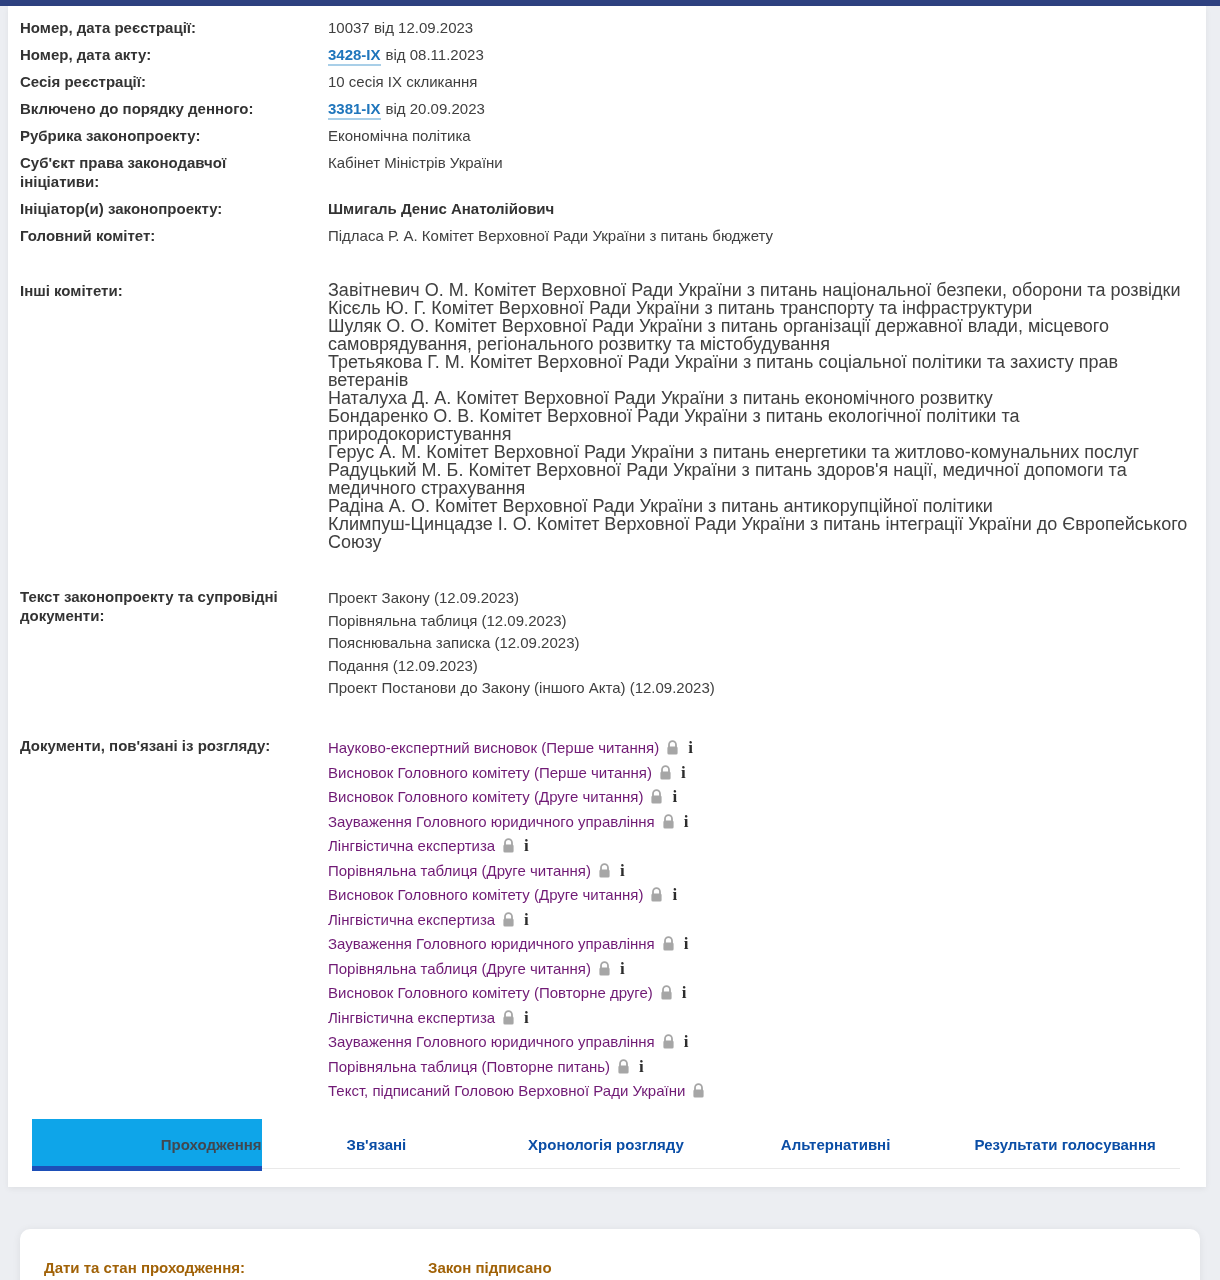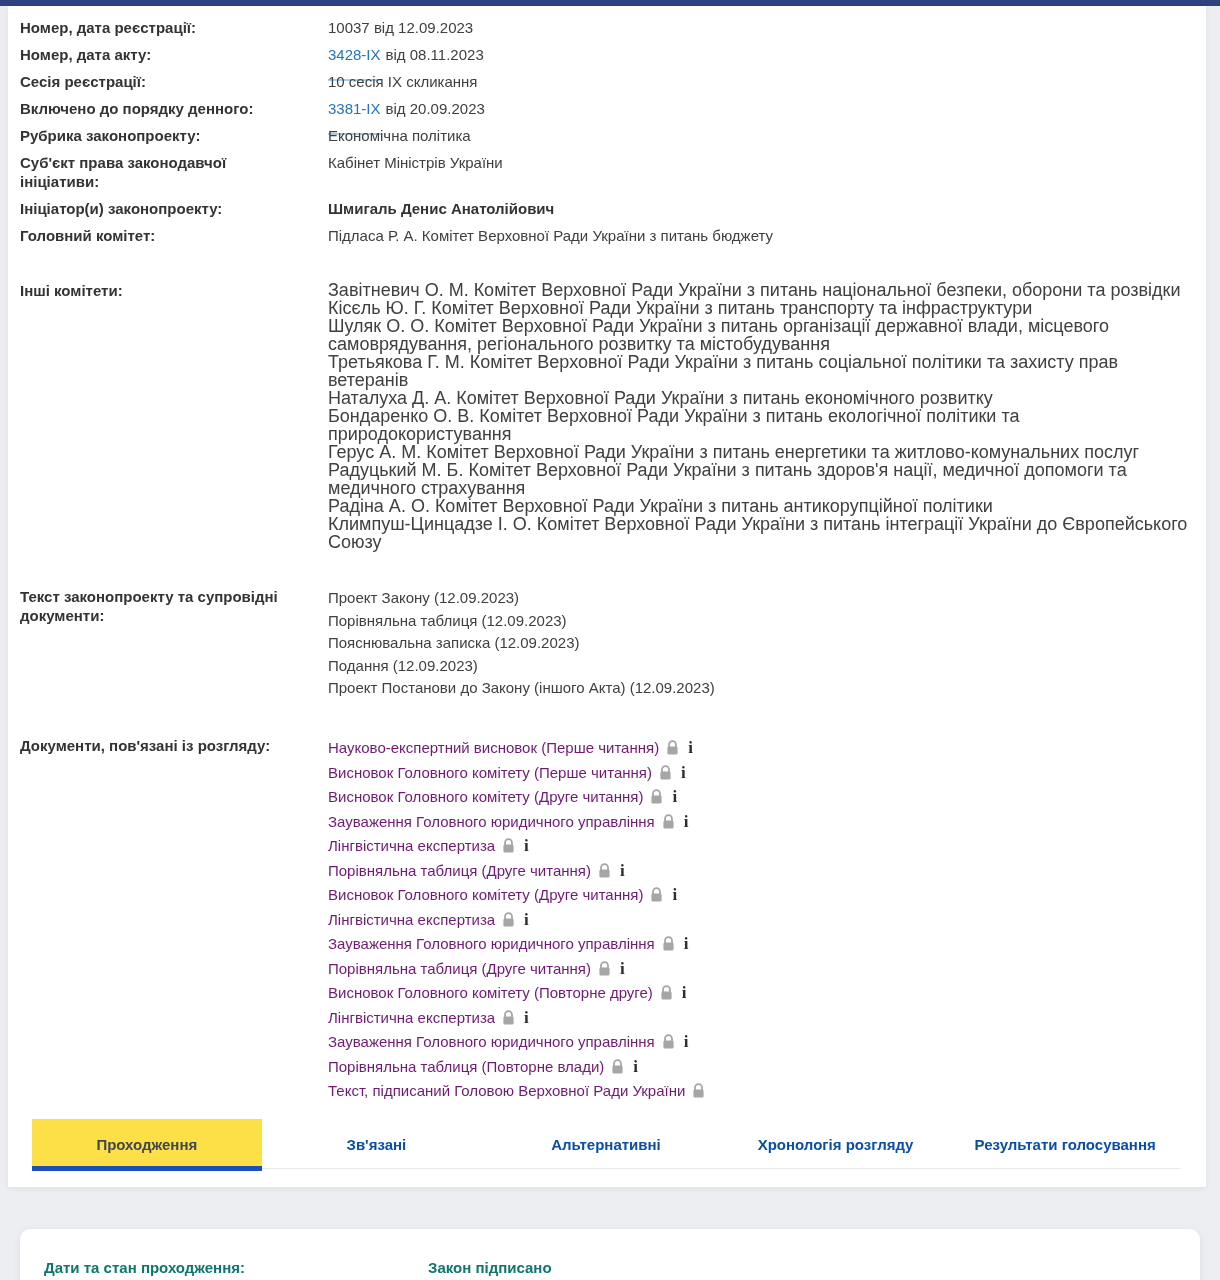--- a/index.html
+++ b/index.html
@@ -21,22 +21,22 @@
     display:grid;
     grid-template-columns:300px 1fr;
     column-gap:8px;
     padding:4px 0;
     align-items:start;
   }
   .kv-label { font-weight:bold; color:#333; line-height:19px; padding-right:20px; }
   .kv-value { color:#404040; line-height:19px; }
   .kv-value.bold { font-weight:bold; color:#333; }
   .doclink {
-    color:#2076bc; font-weight:normal; text-decoration:none;
-    border-bottom:2px solid #a9cfe8; padding-bottom:16px; cursor:pointer;
+    color:#2076bc; font-weight:bold; text-decoration:none;
+    border-bottom:2px solid #a9cfe8; padding-bottom:1px; cursor:pointer;
   }
   .after-link { margin-left:5px;margin-top:10px; }
   .committee-list { font-size:18px; line-height:18px; color:#404040; }
   .section { margin-top:28px; }
   .textdoc-list div { line-height:22.5px; }
   .workdoc-list .doc-line { height:24.5px; display:flex; align-items:center; }
   .doc-title { color:#701a75; cursor:pointer; }
   .lock-icon { margin-left:7px; flex:0 0 auto; }
   .info-i {
     margin-left:9px;
@@ -51,42 +51,42 @@
     display:flex;
     margin:12px 10px 0 12px;
     border-bottom:1px solid #e9e9e9;
   }
   .tab {
     flex:1; text-align:center;
     padding:17px 0 15px;
     color:#0b4ea6; font-weight:bold;
     position:relative; cursor:pointer;
   }
-  .tab.active { background:#fde047; color:#41474f; }
+  .tab.active { background:#0ea5e9; color:#41474f;text-align:right; }
   .tab.active::after {
     content:''; position:absolute; left:0; right:0; bottom:-3px;
     height:5px; background:#1d4fb8;
   }
   
   .gap { height:42px; }
   .bottom-card {
     background:#fff;
     margin:0 20px;
     border-radius:10px 10px 0 0;
     box-shadow:0 1px 8px rgba(0,0,0,0.07);
     padding:20px 24px 0;
     min-height:140px;
   }
   .t-row {
     display:grid;
     grid-template-columns:384px 1fr;
     align-items:center;
   }
   .t-head { padding:10px 0 16px; border-bottom:1px solid #dcdcdc; }
-  .t-head div { font-weight:bold; color:#0f766e; }
+  .t-head div { font-weight:bold; color:#a16207; }
   .t-data { padding:14px 0; border-bottom:1px solid #ececec; }
   .t-data:last-child { border-bottom:none; }
 </style>
 </head>
 <body>
 
 <div class="topbar"></div>
 
 <div class="top-card">
 
@@ -291,21 +291,21 @@
         <div class="doc-line">
           <span class="doc-title">Зауваження Головного юридичного управління</span>
           <svg class="lock-icon" width="13" height="15" viewBox="0 0 13 15">
             <path d="M3 7 V4.7 a3.5 3.5 0 0 1 7 0 V7" fill="none" stroke="#a6a6a6" stroke-width="1.8"></path>
             <rect x="1.4" y="6.6" width="10.2" height="7.8" rx="1.5" fill="#a6a6a6"></rect>
           </svg>
           <span class="info-i">i</span>
         </div>
 
         <div class="doc-line">
-          <span class="doc-title">Порівняльна таблиця (Повторне влади)</span>
+          <span class="doc-title">Порівняльна таблиця (Повторне питань)</span>
           <svg class="lock-icon" width="13" height="15" viewBox="0 0 13 15">
             <path d="M3 7 V4.7 a3.5 3.5 0 0 1 7 0 V7" fill="none" stroke="#a6a6a6" stroke-width="1.8"></path>
             <rect x="1.4" y="6.6" width="10.2" height="7.8" rx="1.5" fill="#a6a6a6"></rect>
           </svg>
           <span class="info-i">i</span>
         </div>
 
         <div class="doc-line">
           <span class="doc-title">Текст, підписаний Головою Верховної Ради України</span>
           <svg class="lock-icon" width="13" height="15" viewBox="0 0 13 15">
@@ -317,23 +317,23 @@
       </div>
   </div>
 
 
   <div class="tabs">
 
       <div class="tab active">Проходження</div>
 
       <div class="tab">Зв'язані</div>
 
+      <div class="tab">Хронологія розгляду</div>
+
       <div class="tab">Альтернативні</div>
-
-      <div class="tab">Хронологія розгляду</div>
 
       <div class="tab">Результати голосування</div>
     </div>
 
 </div>
 
 <div class="gap"></div>
 
 <div class="bottom-card">
   <div class="t-row t-head">

